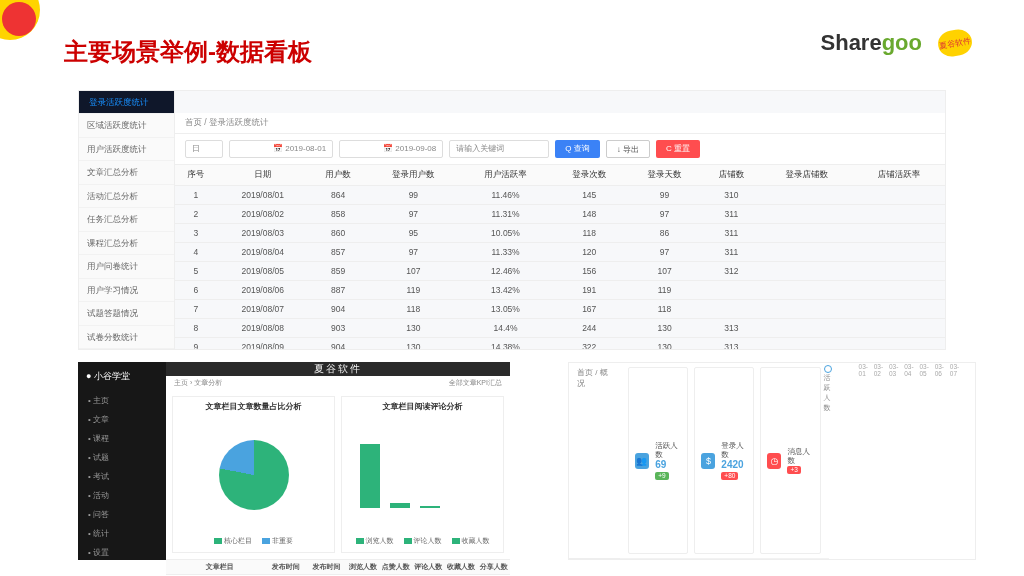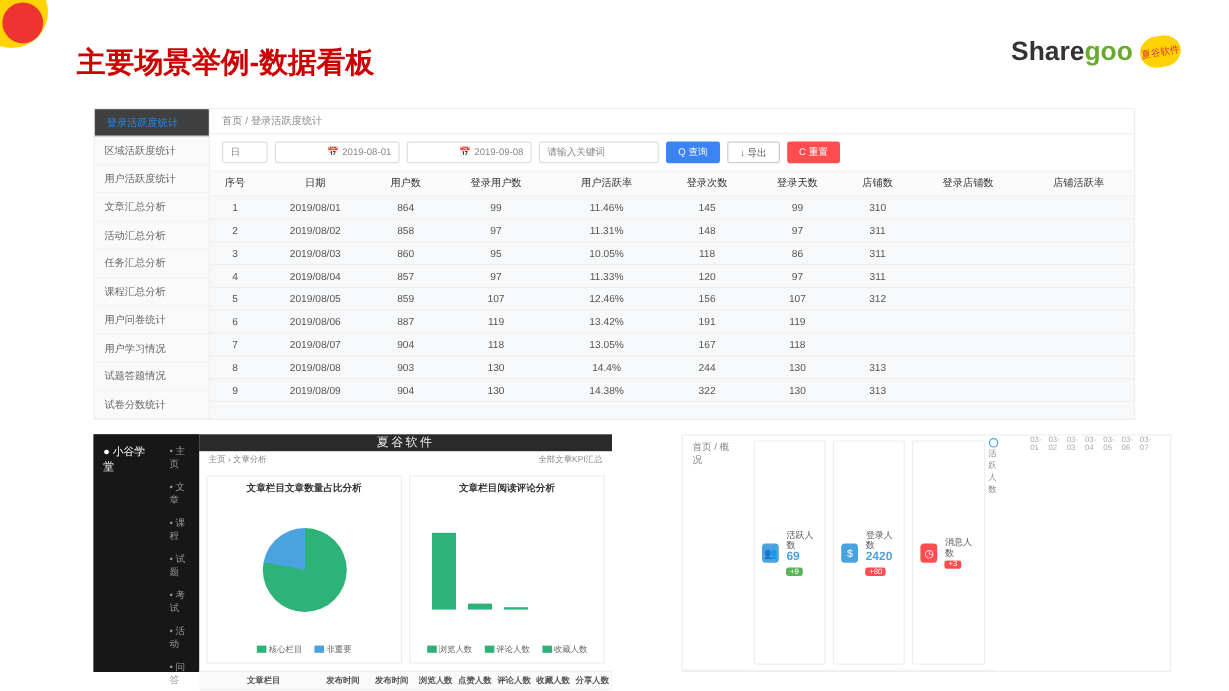--- a/index.html
+++ b/index.html
@@ -13,21 +13,21 @@
   }
   .accent-corner::after {
     content:""; position:absolute; top:22px; left:22px; width:34px; height:34px;
     border-radius:50%; background:#e33;
   }
   .slide-title {
     position: absolute; top: 36px; left: 64px;
     color: #c00; font-size: 24px; font-weight: 700;
   }
   .brand {
-    position: absolute; top: 30px; right: 40px; display:flex; align-items:center; gap:6px;
+    position: absolute; top: 30px; right: 52px; display:flex; align-items:center; gap:16px;
   }
   .brand .share { font-size: 22px; font-weight: 700; color: #333; }
   .brand .goo   { color:#69a92e; }
   .brand .egg {
     width:34px; height:26px; background:#ffd200; border-radius: 50% / 60%; transform: rotate(-10deg);
     display:flex; align-items:center; justify-content:center; font-size:8px; color:#d33;
   }
 
   
   .dash {
@@ -36,23 +36,23 @@
     display:flex;
   }
   .sidebar-nav {
     width: 96px; background:#fafafa; border-right:1px solid #eee;
     display:flex; flex-direction:column;
   }
   .sidebar-nav div {
     padding:6px 8px; font-size:8.5px; color:#666; border-bottom:1px solid #f2f2f2;
     white-space:nowrap; overflow:hidden;
   }
-  .sidebar-nav div.active { color:#1890ff; background:#404040;padding-left:10px; }
-
-  .dash-main { flex:1; display:flex; flex-direction:column; }
+  .sidebar-nav div.active { color:#1890ff; background:#0f172a;padding-left:10px; }
+
+  .dash-main { flex:1; display:flex; flex-direction:column;margin-top:22px; }
   .crumb { padding:4px 10px; font-size:8.5px; color:#888; border-bottom:1px solid #eee; background:#fff; }
   .filter-bar {
     display:flex; gap:6px; align-items:center; padding:6px 10px; background:#fff;
     border-bottom:1px solid #eee;
   }
   .sel, .inp {
     border:1px solid #ddd; border-radius:2px; height:18px; line-height:16px;
     padding:0 6px; font-size:8px; color:#888; background:#fff;
   }
   .sel { min-width:38px; }
@@ -85,21 +85,21 @@
   }
   .callout h3 { font-size:17px; font-weight:600; margin-bottom:2px; }
   .callout p  { font-size:11.5px; margin-top:14px; }
 
   
   .dark-dash {
     position:absolute; left:78px; top:362px; width:432px; height:198px;
     background:#1f1f1f; color:#ccc; font-size:8px; display:flex;
   }
   .dark-side {
-    width:88px; background:#171717; display:flex; flex-direction:row;
+    width:88px; background:#171717; display:flex; flex-direction:column;
     padding-top:4px;
   }
   .dark-side .ds-brand { color:#fff; font-size:9px; padding:4px 8px 8px; }
   .dark-side .ds-item { padding:4px 10px; font-size:8px; color:#999; }
   .dark-main { flex:1; background:#fff; display:flex; flex-direction:column; }
   .dark-head {
     background:#2a2a2a; color:#eee; height:20px; display:flex; align-items:center;
     justify-content:center; font-size:10px; letter-spacing:2px;
   }
   .charts-row { display:flex; gap:6px; padding:6px; flex:1; }

